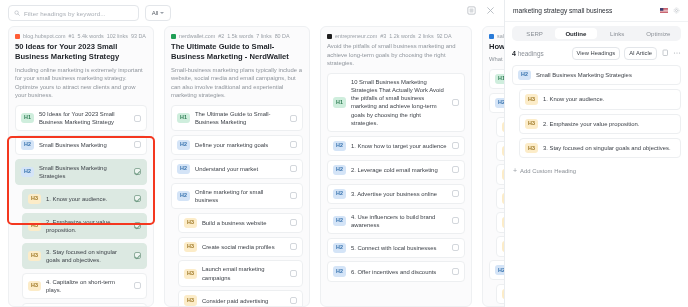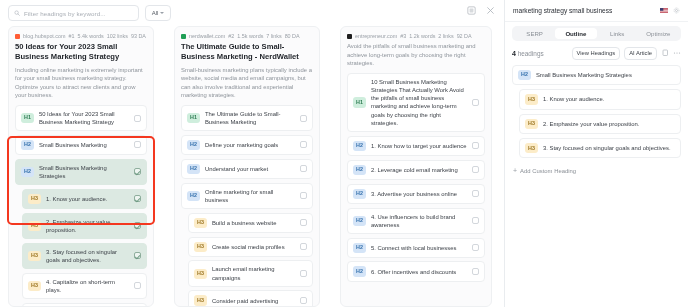--- a/index.html
+++ b/index.html
@@ -49,21 +49,21 @@
     position: absolute; top: 6px; right: 9px;
     display: flex; gap: 10px; align-items: center;
   }
   .ti { width: 9px; height: 9px; color: #b0b5bc; }
 
   
   .cols {
     display: flex;
     align-items: flex-start;
     padding: 0 8px;
-    gap: 20px;
+    gap: 10px;
     height: 281px;
     overflow: hidden;
   }
   .col {
     background: #fbfbfc;
     border: 1px solid #eef0f2;
     border-radius: 6px;
     padding: 6px 6px 0 6px;
     height: 281px;
     overflow: hidden;

